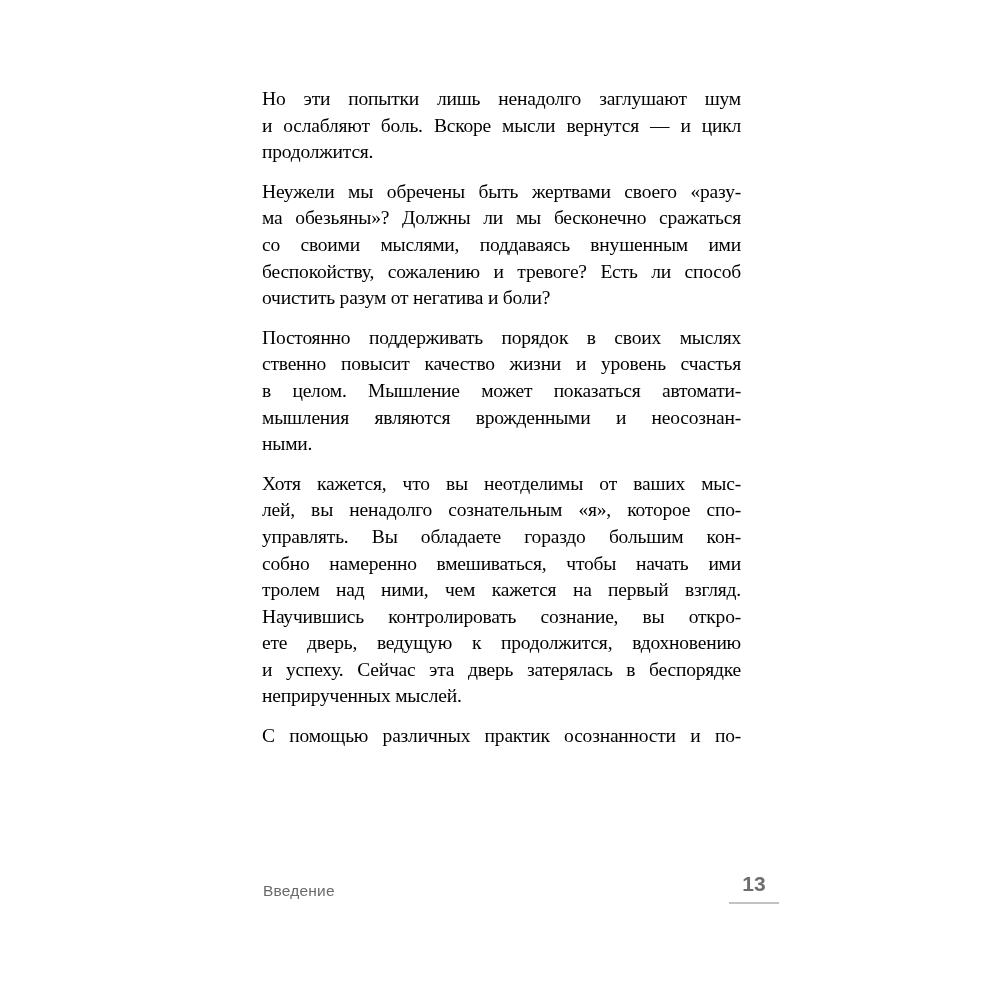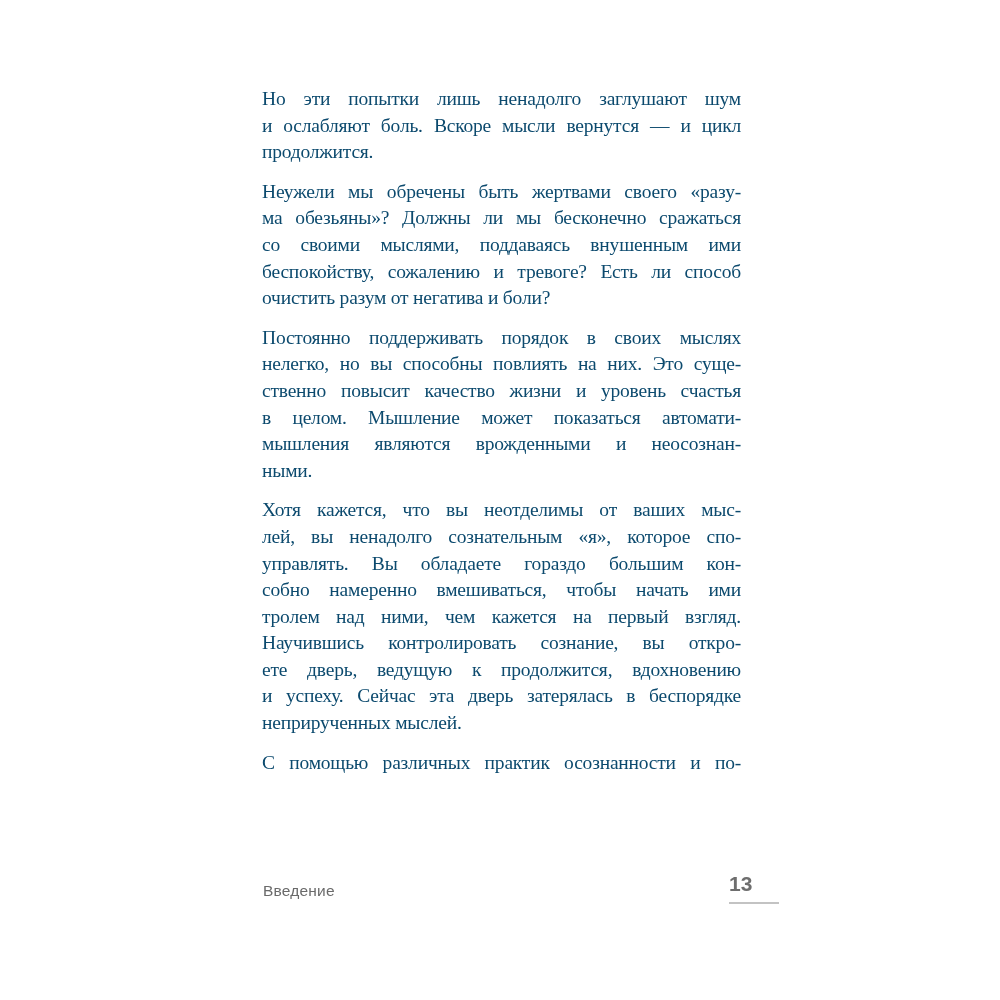--- a/index.html
+++ b/index.html
@@ -15,21 +15,21 @@
     width: 1000px;
     height: 1000px;
     background: #ffffff;
     overflow: hidden;
   }
   .text-column {
     position: absolute;
     left: 262px;
     top: 86px;
     width: 479px;
-    color: #0c4a6e;
+    color: #000000;
     font-size: 19.5px;
     letter-spacing: -0.2px;
     line-height: 26.6px;
   }
   .para { margin: 0 0 13px 0; }
   .para:last-child { margin-bottom: 7px; }
   .line {
     text-align: justify;
     text-align-last: justify;
     -moz-text-align-last: justify;
@@ -52,20 +52,21 @@
     font-family: "Liberation Sans", sans-serif;
     font-size: 15.5px;
     color: #6a6a6a;
     letter-spacing: 0.2px;
   }
   .page-number {
     position: absolute;
     left: 729px;
     top: 2px;
     width: 50px;
+    text-align: center;
     font-family: "Liberation Sans", sans-serif;
     font-size: 21px;
     font-weight: bold;
     color: #6e6e6e;
     padding-bottom: 6px;
     border-bottom: 2px solid #c3c3c3;
   }
 </style>
 </head>
 <body>
@@ -80,21 +81,20 @@
       </div>
       <div class="para">
         <div class="line">Неужели мы обречены быть жертвами своего «разу-</div>
         <div class="line">ма обезьяны»? Должны ли мы бесконечно сражаться</div>
         <div class="line">со своими мыслями, поддаваясь внушенным ими</div>
         <div class="line">беспокойству, сожалению и тревоге? Есть ли способ</div>
         <div class="line last">очистить разум от негатива и боли?</div>
       </div>
       <div class="para">
         <div class="line">Постоянно поддерживать порядок в своих мыслях</div>
-        <div class="line">нелегко, но вы способны повлиять на них. Это суще-</div>
         <div class="line">ственно повысит качество жизни и уровень счастья</div>
         <div class="line">в целом. Мышление может показаться автомати-</div>
         <div class="line">мышления являются врожденными и неосознан-</div>
         <div class="line last">ными.</div>
       </div>
       <div class="para">
         <div class="line">Хотя кажется, что вы неотделимы от ваших мыс-</div>
         <div class="line">лей, вы ненадолго сознательным «я», которое спо-</div>
         <div class="line">управлять. Вы обладаете гораздо большим кон-</div>
         <div class="line">собно намеренно вмешиваться, чтобы начать ими</div>

